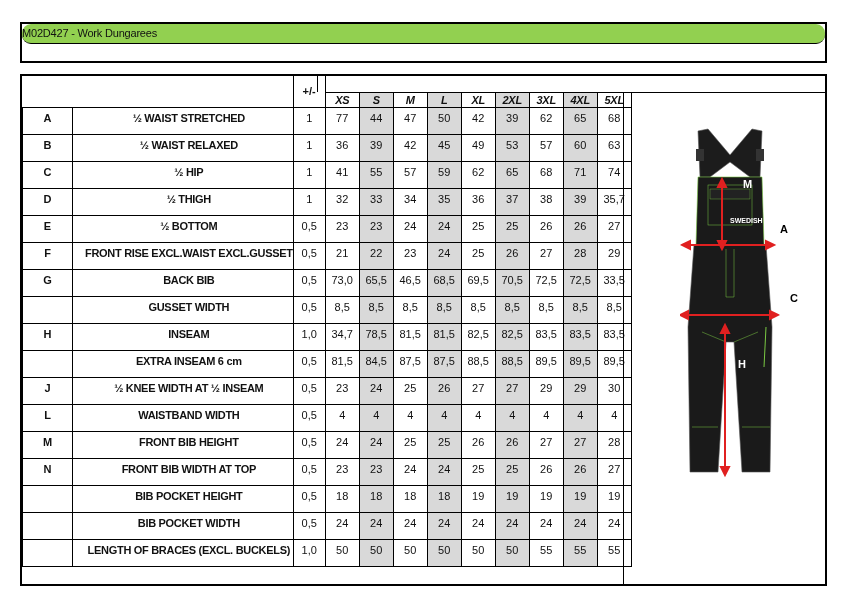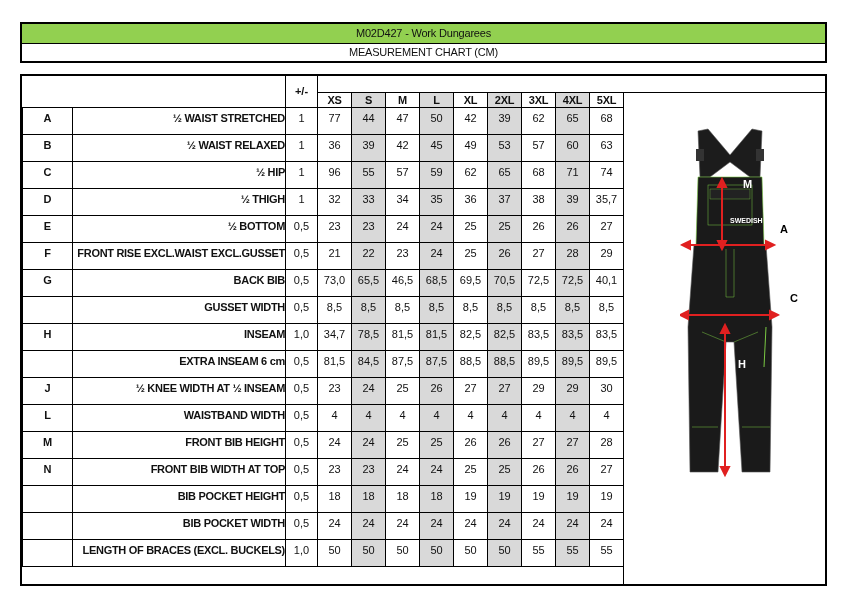--- a/index.html
+++ b/index.html
@@ -1,41 +1,40 @@
 <!DOCTYPE html>
 <html><head>
 <meta charset="utf-8">
 <style>
   html,body{margin:0;padding:0;background:#fff;}
   body{width:847px;height:602px;position:relative;overflow:hidden;font-family:"Liberation Sans Narrow","Liberation Sans",sans-serif;color:#111;}
   .title-box{position:absolute;left:20px;top:22px;width:803px;height:37px;border:2px solid #000;}
-  .title-row{height:19px;background:#92d050;border-bottom:1px solid #000;text-align:center;font-size:11px;line-height:19px;letter-spacing:-0.2px;}
+  .title-row{height:19px;background:#92d050;border-bottom:1px solid #000;text-align:left;font-size:11px;line-height:19px;letter-spacing:-0.2px;border-radius:9px;}
   .subtitle-row{height:17px;text-align:center;font-size:11px;line-height:17px;letter-spacing:-0.2px;}
   .chart{position:absolute;left:20px;top:74px;width:803px;height:508px;border:2px solid #000;}
   table{border-collapse:collapse;position:absolute;left:0;top:0;table-layout:fixed;}
   td,th{border:1px solid #000;font-size:11px;padding:0;text-align:center;vertical-align:top;}
   th{font-weight:bold;}
   .hdr1{height:16px;}
   .hdr2{height:15px;}
   tr.data td{height:27px;line-height:16px;padding-top:2px;box-sizing:border-box;}
   td.letter{font-weight:bold;}
-  td.label{text-align:right;font-weight:bold;padding-left:3px;white-space:nowrap;letter-spacing:-0.3px;}
+  td.label{text-align:center;font-weight:bold;padding-left:12px;white-space:nowrap;letter-spacing:-0.3px;}
   .shade{background:#d9d9d9;}
-  .size-hdr th{font-weight:bold;line-height:14px;letter-spacing:-0.3px;}
+  .size-hdr th{font-weight:bold;line-height:14px;letter-spacing:-0.3px;font-style:italic;}
   .img-area{position:absolute;left:601px;top:16px;width:202px;height:492px;border-left:1px solid #000;border-top:1px solid #000;}
   .top-span{position:absolute;left:295px;top:0;width:508px;height:16px;border-left:1px solid #000;}
   .garment{position:absolute;left:56px;top:34px;}
   .mark{position:absolute;font-weight:bold;font-size:11px;font-family:"Liberation Sans",sans-serif;}
 </style>
 </head>
 <body>
 
 <div class="title-box">
   <div class="title-row">M02D427 - Work Dungarees</div>
-  <div class="subtitle-row">MEASUREMENT CHART (CM)</div>
 </div>
 
 <div class="chart">
   <div class="top-span"></div>
   <table id="mtable">
     <colgroup>
       <col style="width:50px">
         <col style="width:213px">
         <col style="width:32px">
       <col style="width:34px">
@@ -90,21 +89,21 @@
           <td>49</td>
           <td class="shade">53</td>
           <td>57</td>
           <td class="shade">60</td>
           <td>63</td>
         </tr>
         <tr class="data">
           <td class="letter">C</td>
           <td class="label">½ HIP</td>
           <td>1</td>
-          <td>96</td>
+          <td>41</td>
           <td class="shade">55</td>
           <td>57</td>
           <td class="shade">59</td>
           <td>62</td>
           <td class="shade">65</td>
           <td>68</td>
           <td class="shade">71</td>
           <td>74</td>
         </tr>
         <tr class="data">
@@ -154,21 +153,21 @@
           <td class="label">BACK BIB</td>
           <td>0,5</td>
           <td>73,0</td>
           <td class="shade">65,5</td>
           <td>46,5</td>
           <td class="shade">68,5</td>
           <td>69,5</td>
           <td class="shade">70,5</td>
           <td>72,5</td>
           <td class="shade">72,5</td>
-          <td>40,1</td>
+          <td>33,5</td>
         </tr>
         <tr class="data">
           <td class="letter"></td>
           <td class="label">GUSSET WIDTH</td>
           <td>0,5</td>
           <td>8,5</td>
           <td class="shade">8,5</td>
           <td>8,5</td>
           <td class="shade">8,5</td>
           <td>8,5</td>

